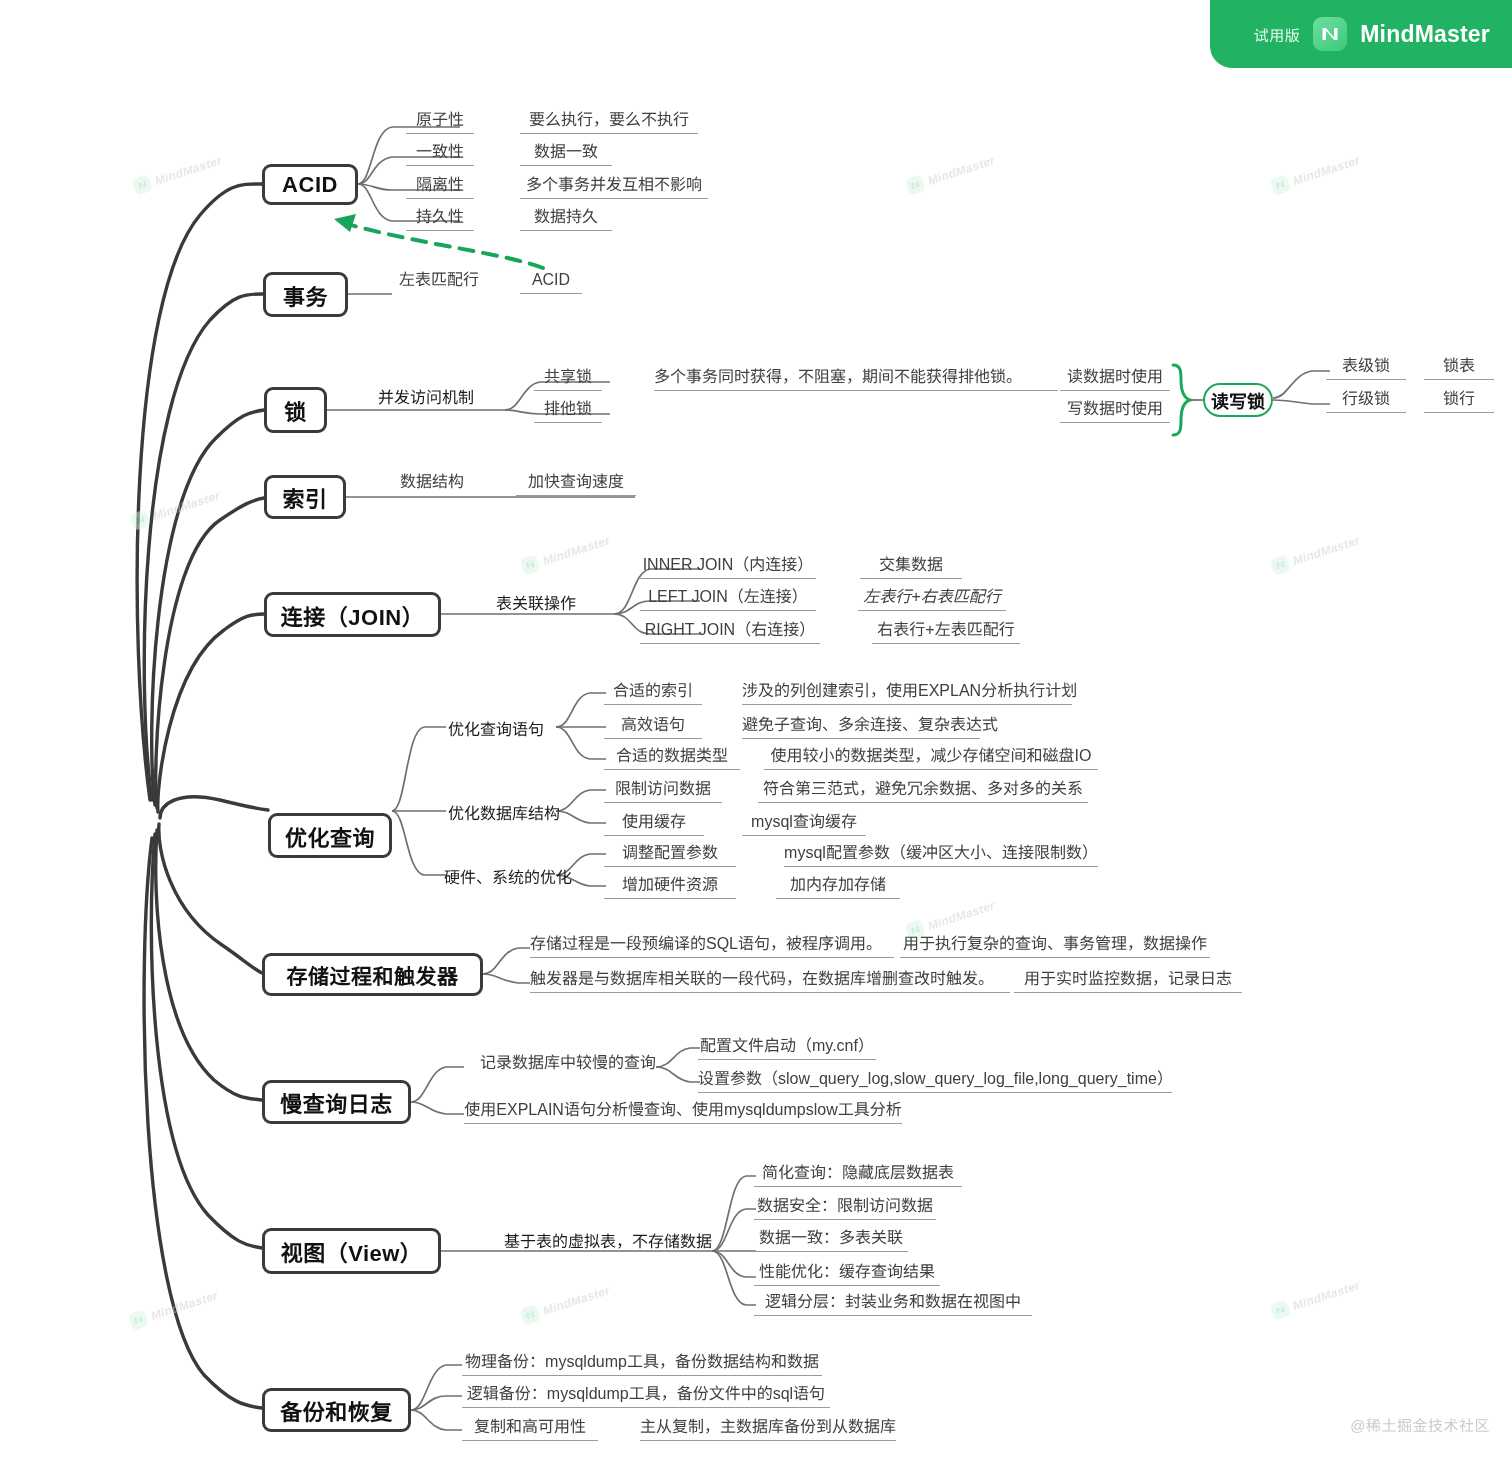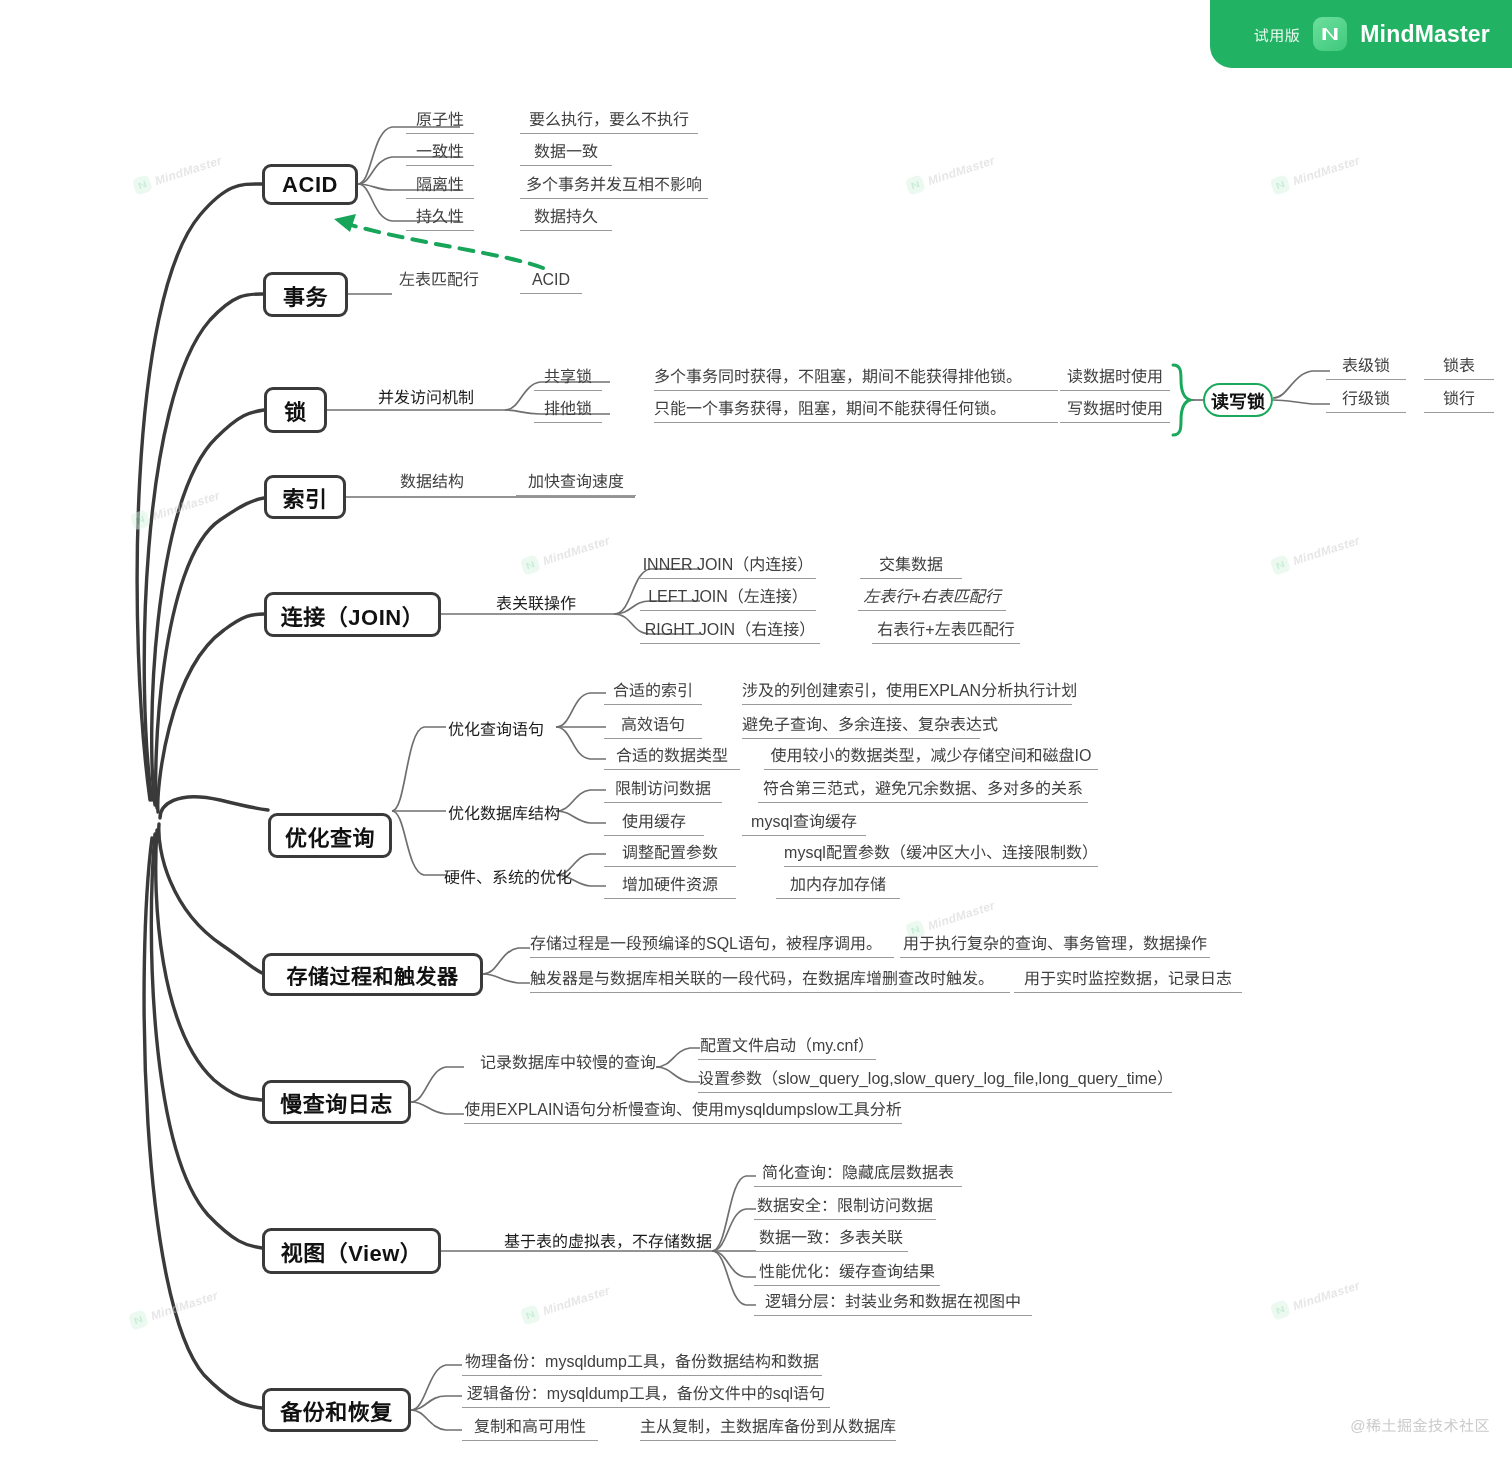--- a/index.html
+++ b/index.html
@@ -353,21 +353,20 @@
   <div class="leaf cen" style="left:394px;top:270px;width:90px;">左表匹配行</div>
   <div class="leaf ul cen" style="left:520px;top:270px;width:62px;">ACID</div>
 
   <div class="mid" style="left:378px;top:384px;">并发访问机制</div>
 
   <div class="leaf ul cen" style="left:534px;top:367px;width:68px;">共享锁</div>
   <div class="leaf ul" style="left:654px;top:367px;width:404px;">多个事务同时获得，不阻塞，期间不能获得排他锁。</div>
   <div class="leaf ul cen" style="left:1060px;top:367px;width:110px;">读数据时使用</div>
 
   <div class="leaf ul cen" style="left:534px;top:399px;width:68px;">排他锁</div>
-  <div class="leaf ul" style="left:654px;top:399px;width:404px;">只能一个事务获得，阻塞，期间不能获得任何锁。</div>
   <div class="leaf ul cen" style="left:1060px;top:399px;width:110px;">写数据时使用</div>
 
   <div class="leaf ul cen" style="left:1326px;top:356px;width:80px;">表级锁</div>
   <div class="leaf ul cen" style="left:1424px;top:356px;width:70px;">锁表</div>
 
   <div class="leaf ul cen" style="left:1326px;top:389px;width:80px;">行级锁</div>
   <div class="leaf ul cen" style="left:1424px;top:389px;width:70px;">锁行</div>
 
   <div class="leaf cen" style="left:394px;top:472px;width:76px;">数据结构</div>
   <div class="leaf ul cen" style="left:516px;top:472px;width:120px;">加快查询速度</div>

